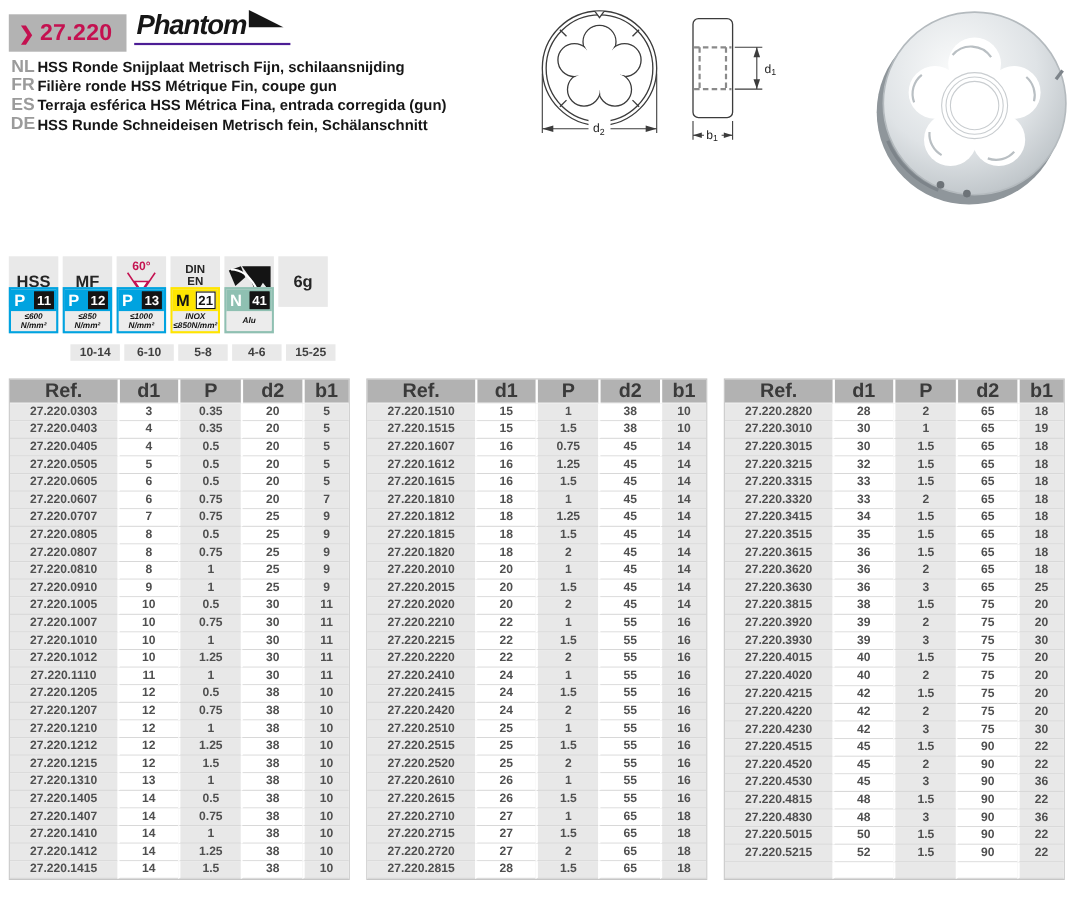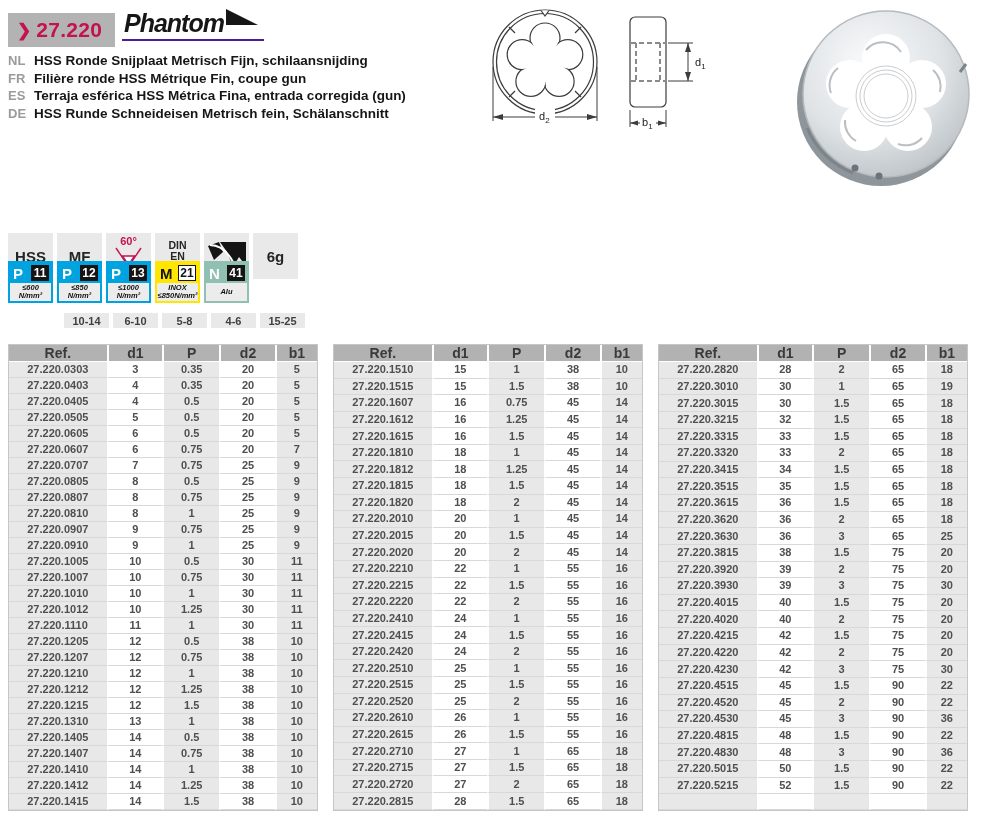--- a/index.html
+++ b/index.html
@@ -13,21 +13,21 @@
   .chevron { color:#c41150; font-weight:bold; font-size:17px; line-height:1; }
   .ref-code { color:#c41150; font-weight:bold; font-size:21px; letter-spacing:.3px; }
 
   .logo { position:absolute; left:122px; top:9px; display:inline-flex; 
           border-bottom:2px solid #4c1d95; padding:0 6px 1px 2px; }
   .logo-text { font-size:25px; font-weight:bold; font-style:italic; color:#161616; letter-spacing:-1px; }
   .logo-tri { margin-left:2px; margin-bottom:2px; }
 
   .langs { position:absolute; left:8px; top:52px; }
   .lang-row { display:flex; height:17.5px; align-items:center; }
-  .lang-code { width:26px; color:#9b9b9b; font-size:13px; font-weight:bold; }
+  .lang-code { width:26px; color:#9b9b9b; font-size:16px; font-weight:bold;text-align:center; }
   .lang-text { color:#161616; font-size:13.5px; font-weight:bold; }
 
   .drawing { position:absolute; left:475px; top:5px; }
   .photo { position:absolute; left:793px; top:8px; }
 
   
   .spec-row { position:absolute; left:8px; top:205px; display:flex; gap:4px; }
   .spec-box { width:45px; height:46px; background:#e9e9e9; display:flex;
               align-items:center; justify-content:center; text-align:center;
               font-weight:bold; color:#252525; font-size:15px;margin-top:28px; }
@@ -45,21 +45,21 @@
                justify-content:center; line-height:8px; padding:1px;font-style:italic; }
 
   .feed-row { position:absolute; left:24px; top:313px; display:flex; gap:4px;padding-left:40px; }
   .feed-box { width:45px; height:15px; background:#e9e9e9; font-size:11px; font-weight:bold;
               color:#3f3f3f; display:flex; align-items:center; justify-content:center; }
 
   
   .tables-row { position:absolute; left:8px; top:344px; display:flex; gap:15px; }
   table.cat { width:310px; table-layout:fixed; border-collapse:separate; border-spacing:0;
               border:1px solid #c6c6c6; }
-  table.cat th { background:#b2b2b2; color:#3a3a3a; font-weight:bold; font-size:14px;
+  table.cat th { background:#b2b2b2; color:#3a3a3a; font-weight:bold; font-size:18px;
                  height:16px; padding:0; text-align:center; border-bottom:1px solid #fff; }
   table.cat td { height:15px; line-height:15px; padding:0; text-align:center;
                  font-size:11px; font-weight:bold; color:#4f4f4f;
                  border-bottom:1px solid #d8d8d8; background:#ffffff; }
   table.cat th + th, table.cat td + td { border-left:2px solid #ffffff; }
   table.cat td.shade { background:#e8e8e8; }
   .c0 { width:97px; } .c1 { width:55px; } .c2 { width:57px; } .c3 { width:55px; } .c4 { width:42px; }
 </style>
 </head>
 <body>
@@ -361,27 +361,20 @@
             <td class="c4 shade">9</td>
           </tr>
           <tr>
             <td class="c0 shade">27.220.0810</td>
             <td class="c1">8</td>
             <td class="c2 shade">1</td>
             <td class="c3">25</td>
             <td class="c4 shade">9</td>
           </tr>
           <tr>
-            <td class="c0 shade">27.220.0907</td>
-            <td class="c1">9</td>
-            <td class="c2 shade">0.75</td>
-            <td class="c3">25</td>
-            <td class="c4 shade">9</td>
-          </tr>
-          <tr>
             <td class="c0 shade">27.220.0910</td>
             <td class="c1">9</td>
             <td class="c2 shade">1</td>
             <td class="c3">25</td>
             <td class="c4 shade">9</td>
           </tr>
           <tr>
             <td class="c0 shade">27.220.1005</td>
             <td class="c1">10</td>
             <td class="c2 shade">0.5</td>

